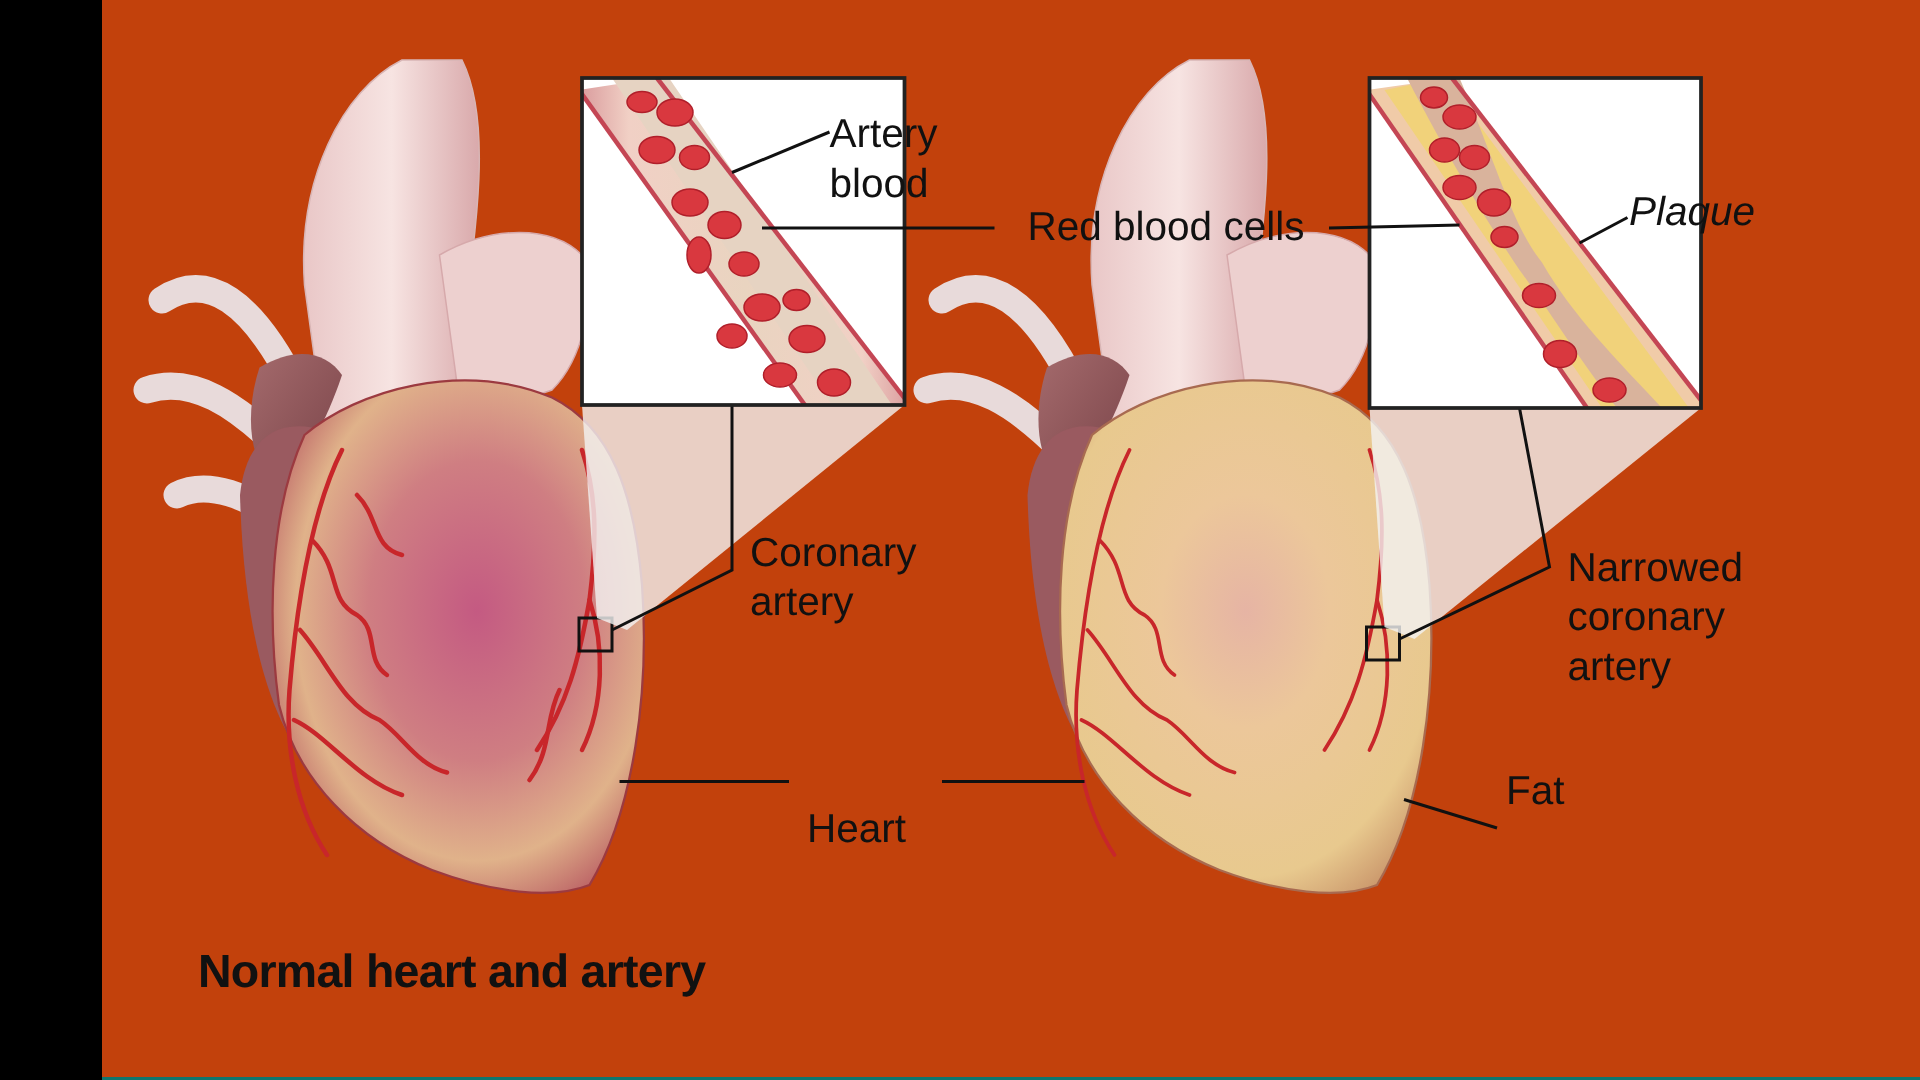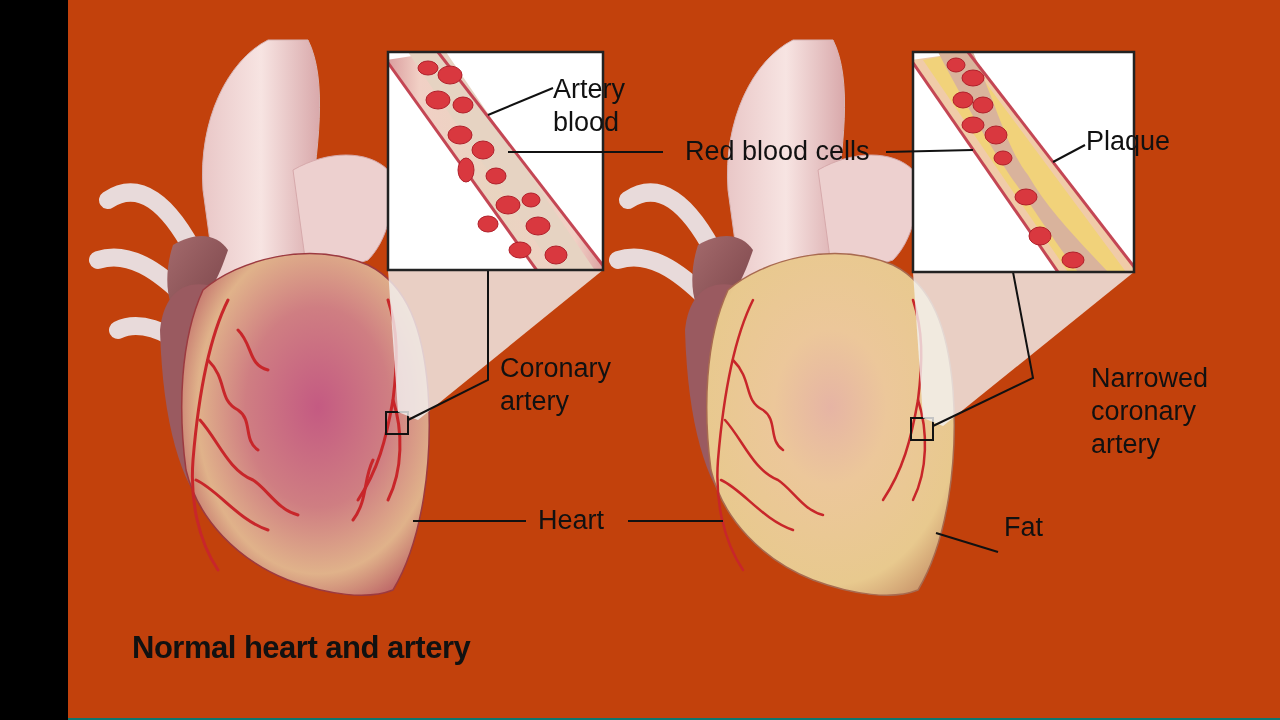--- a/index.html
+++ b/index.html
@@ -165,31 +165,31 @@
     </g>
   </svg>
 
   <div class="label" style="left:485px; top:73px;">
     <div>Artery</div>
     <div>blood</div>
   </div>
 
   <div class="label" style="left:601px; top:135px;margin-left:16px;">Red blood cells</div>
 
-  <div class="label" style="left:1018px; top:125px;">Plaque</div>
+  <div class="label" style="left:1018px; top:125px;font-style:italic;">Plaque</div>
 
   <div class="label" style="left:432px; top:352px;">
     <div>Coronary</div>
     <div>artery</div>
   </div>
 
-  <div class="label" style="left:977px; top:362px;margin-left:46px;">
+  <div class="label" style="left:977px; top:362px;">
     <div>Narrowed</div>
     <div>coronary</div>
     <div>artery</div>
   </div>
 
-  <div class="label" style="left:470px; top:504px;text-align:right;">Heart</div>
+  <div class="label" style="left:470px; top:536px;text-align:right;">Heart</div>
 
   <div class="label" style="left:936px; top:511px;">Fat</div>
 
   <div class="caption" style="left:64px; top:630px;text-align:right;">Normal heart and artery</div>
 </div>
 
 </body></html>

